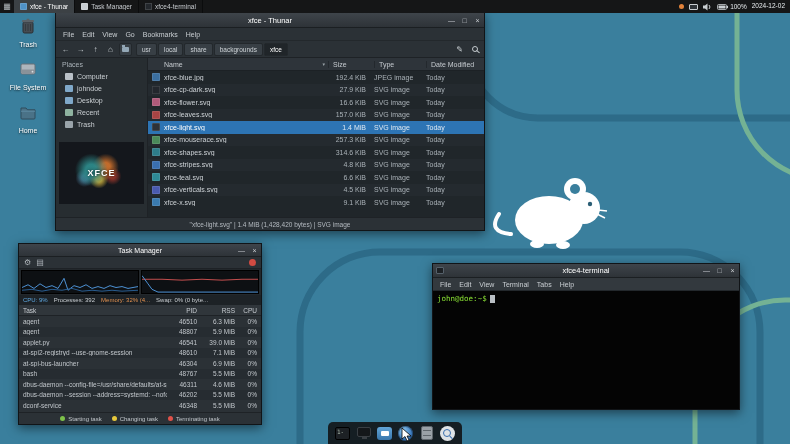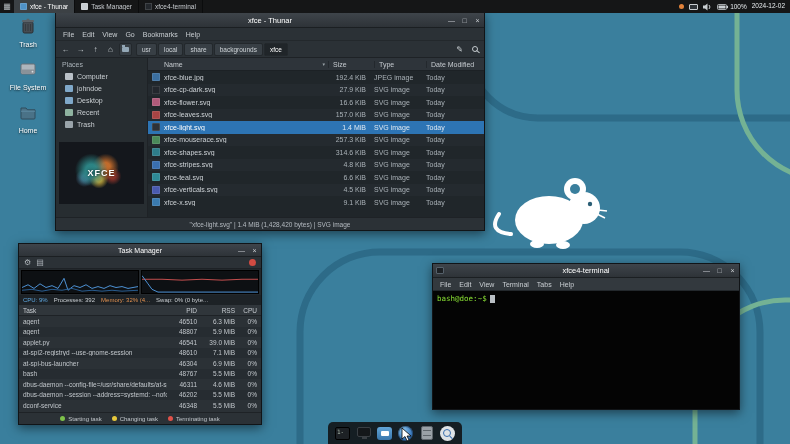--- a/index.html
+++ b/index.html
@@ -525,21 +525,21 @@
   <div class="menubar">
 
   <span class="menu-item">File</span>
       <span class="menu-item">Edit</span>
       <span class="menu-item">View</span>
       <span class="menu-item">Terminal</span>
       <span class="menu-item">Tabs</span>
       <span class="menu-item">Help</span>
     </div>
   <div class="term-body">
-    <span>bash@doe:~$</span><span class="cursor-block"></span>
+    <span>john@doe:~$</span><span class="cursor-block"></span>
   </div>
 </div>
 
 <div id="dock">
   <div class="dock-item">
       <span class="di-term">1-</span>
     </div>
   <div class="dock-item">
       <span class="di-display"></span>
     </div>

